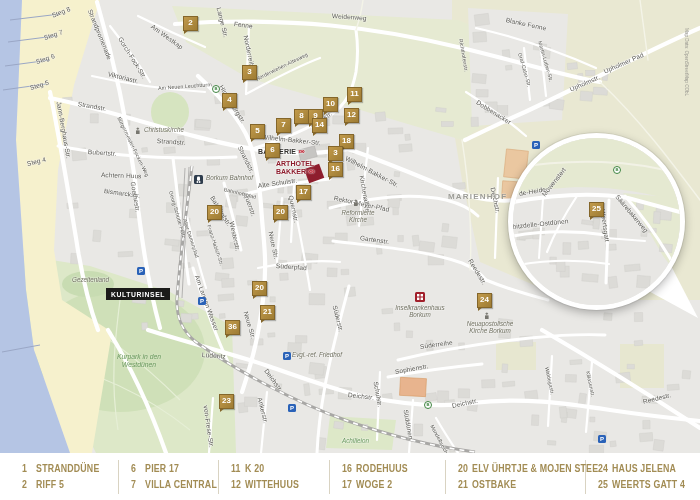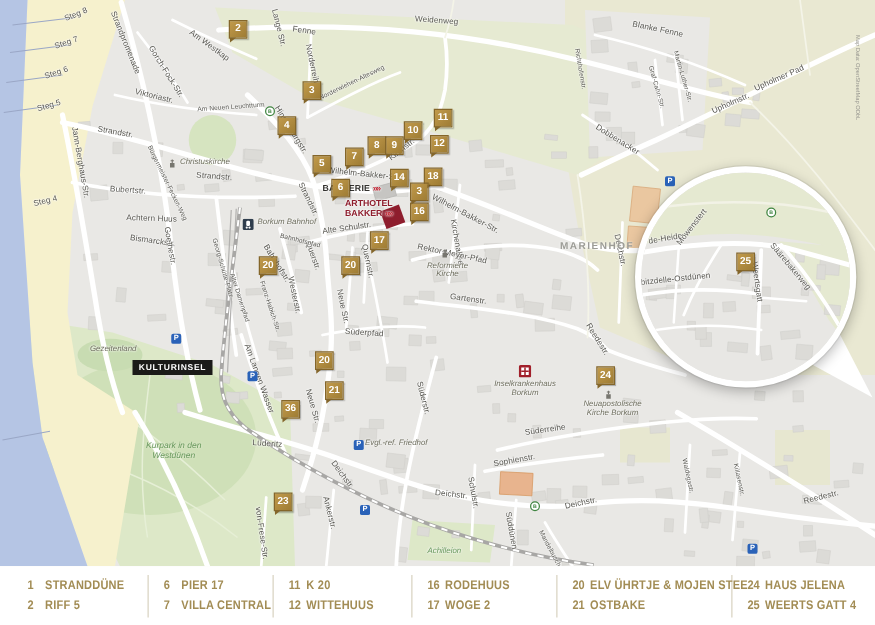--- a/index.html
+++ b/index.html
@@ -414,21 +414,21 @@
         <div class="mk" style="left: 222px; top: 93px; position: absolute;">4</div>
         <div class="mk" style="left: 250px; top: 124px; position: absolute;">5</div>
         <div class="mk" style="left: 265px; top: 143px; position: absolute;">6</div>
         <div class="mk" style="left: 276px; top: 118px; position: absolute;">7</div>
         <div class="mk" style="left: 294px; top: 109px; position: absolute;">8</div>
         <div class="mk" style="left: 308px; top: 109px; position: absolute;">9</div>
         <div class="mk" style="left: 323px; top: 97px; position: absolute;">10</div>
         <div class="mk" style="left: 347px; top: 87px; position: absolute;">11</div>
         <div class="mk" style="left: 344px; top: 108px; position: absolute;">12</div>
         <div class="mk" style="left: 339px; top: 134px; position: absolute;">18</div>
-        <div class="mk" style="left: 312px; top: 135px; position: absolute;">14</div>
+        <div class="mk" style="left: 312px; top: 118px; position: absolute;">14</div>
         <div class="mk" style="left: 328px; top: 146px; position: absolute;">3</div>
         <div class="mk" style="left: 328px; top: 162px; position: absolute;">16</div>
         <div class="mk" style="left: 296px; top: 185px; position: absolute;">17</div>
         <div class="mk" style="left: 273px; top: 205px; position: absolute;">20</div>
         <div class="mk" style="left: 207px; top: 205px; position: absolute;">20</div>
         <div class="mk" style="left: 252px; top: 281px; position: absolute;">20</div>
         <div class="mk" style="left: 260px; top: 305px; position: absolute;">21</div>
         <div class="mk" style="left: 225px; top: 320px; position: absolute;">36</div>
         <div class="mk" style="left: 219px; top: 381px; position: absolute; margin-top: 13px;">23</div>
         <div class="mk" style="left: 477px; top: 293px; position: absolute;">24</div>

